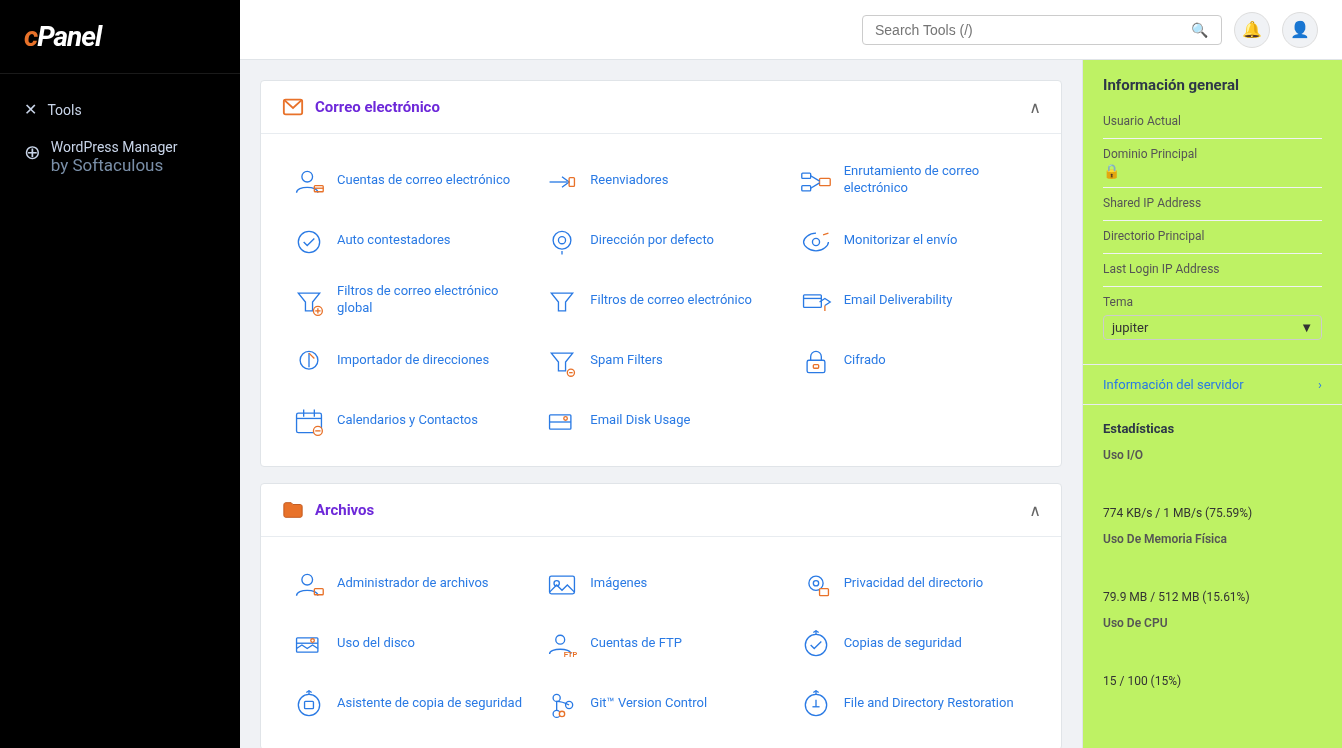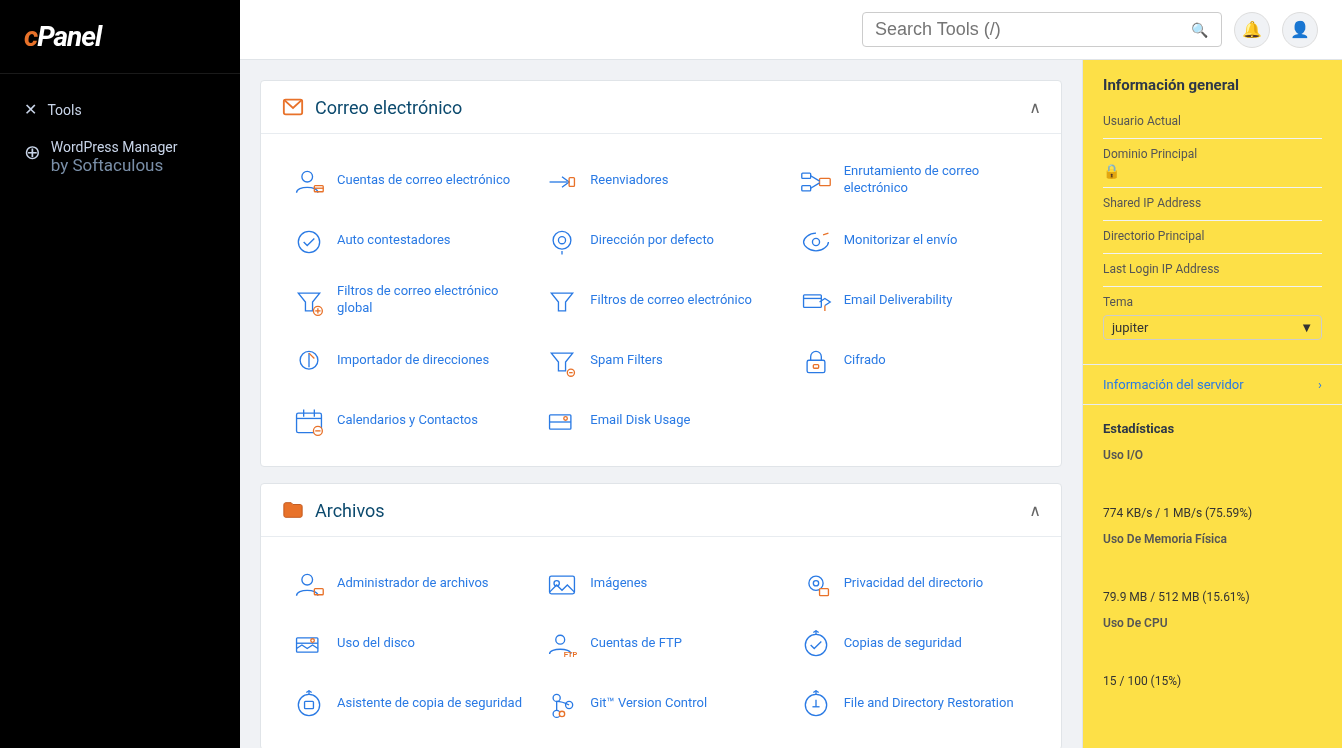--- a/index.html
+++ b/index.html
@@ -80,21 +80,21 @@
       align-items: center;
       border: 1px solid #ccc;
       border-radius: 4px;
       padding: 6px 12px;
       width: 360px;
       background: #fff;
     }
     .search-box input {
       border: none;
       outline: none;
-      font-size: 18px;
+      font-size: 14px;
       color: #15803d;
       flex: 1;
       background: transparent;
     }
     .search-box .search-icon { color: #888; font-size: 14px; }
     .topbar-icon {
       width: 36px;
       height: 36px;
       border-radius: 50%;
       background: #f0f2f5;
@@ -142,23 +142,23 @@
       gap: 10px;
     }
     .section-icon {
       width: 24px;
       height: 24px;
       display: flex;
       align-items: center;
       justify-content: center;
     }
     .section-title {
-      font-size: 18px;
-      font-weight: 400;
-      color: #0c4a6e;
+      font-size: 15px;
+      font-weight: 700;
+      color: #6d28d9;
     }
     .collapse-btn {
       background: none;
       border: none;
       cursor: pointer;
       color: #666;
       font-size: 16px;
     }
 
     
@@ -189,21 +189,21 @@
     }
     .tool-label {
       font-size: 13px;
       color: #2a7ae4;
       line-height: 1.3;
     }
 
     
     .right-panel {
       width: 260px;
-      background: #fde047;
+      background: #bef264;
       border-left: 1px solid #e0e4e8;
       overflow-y: auto;
       flex-shrink: 0;
     }
     .info-section {
       padding: 16px 20px;
       border-bottom: 1px solid #e8ecf0;
     }
     .info-title {
       font-size: 15px;

